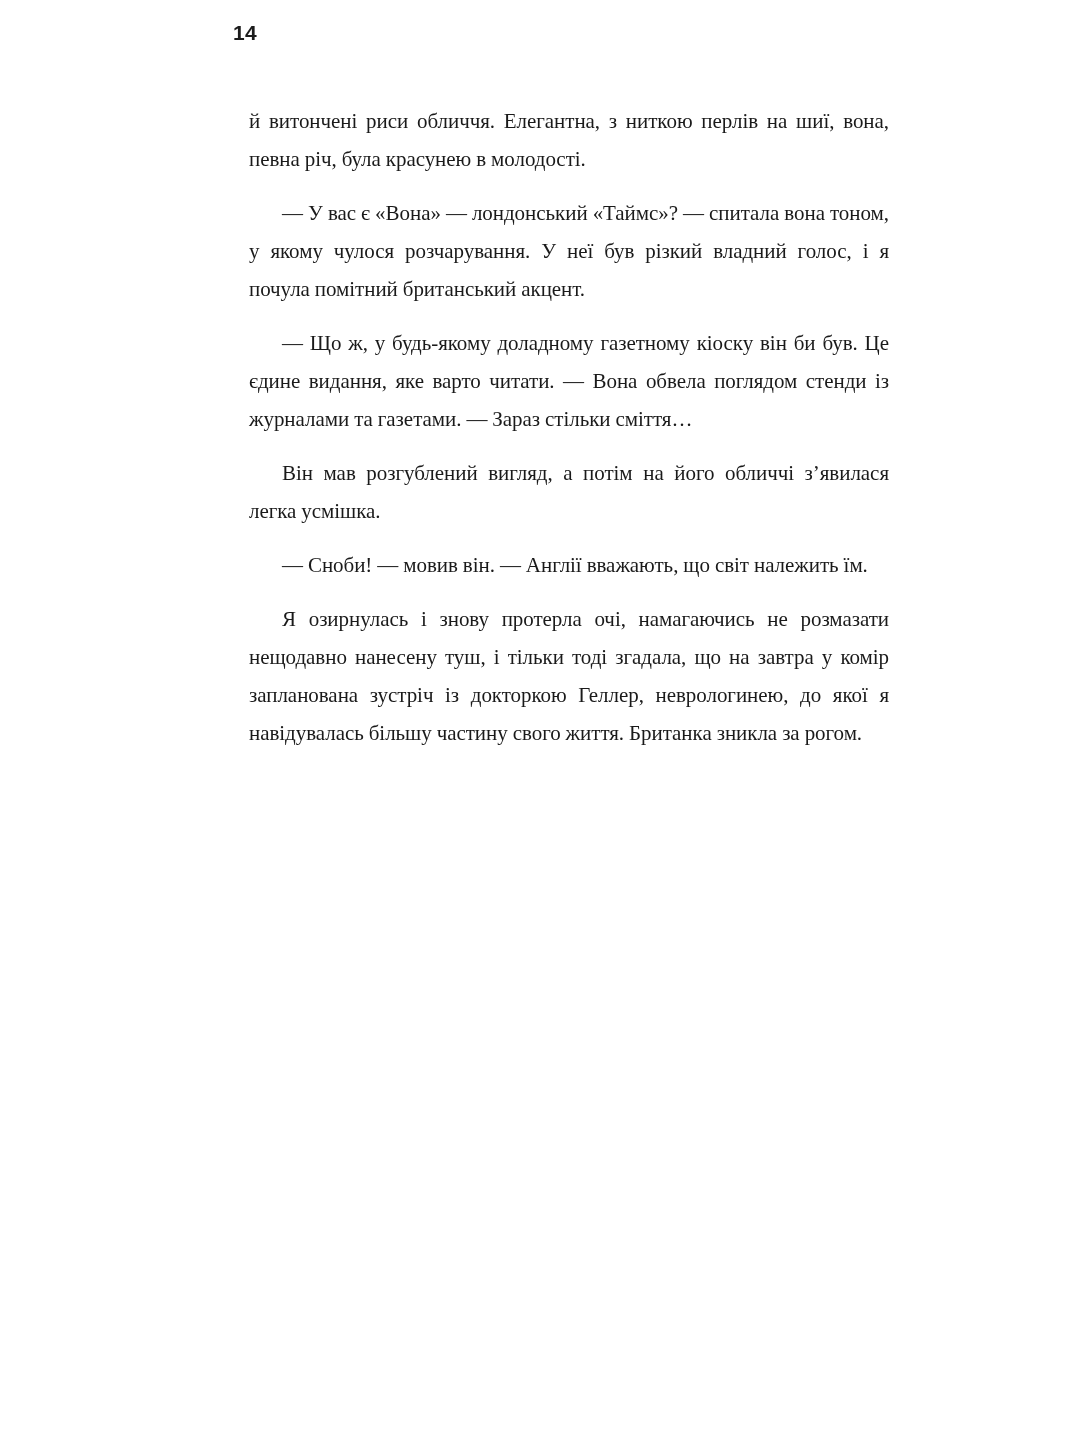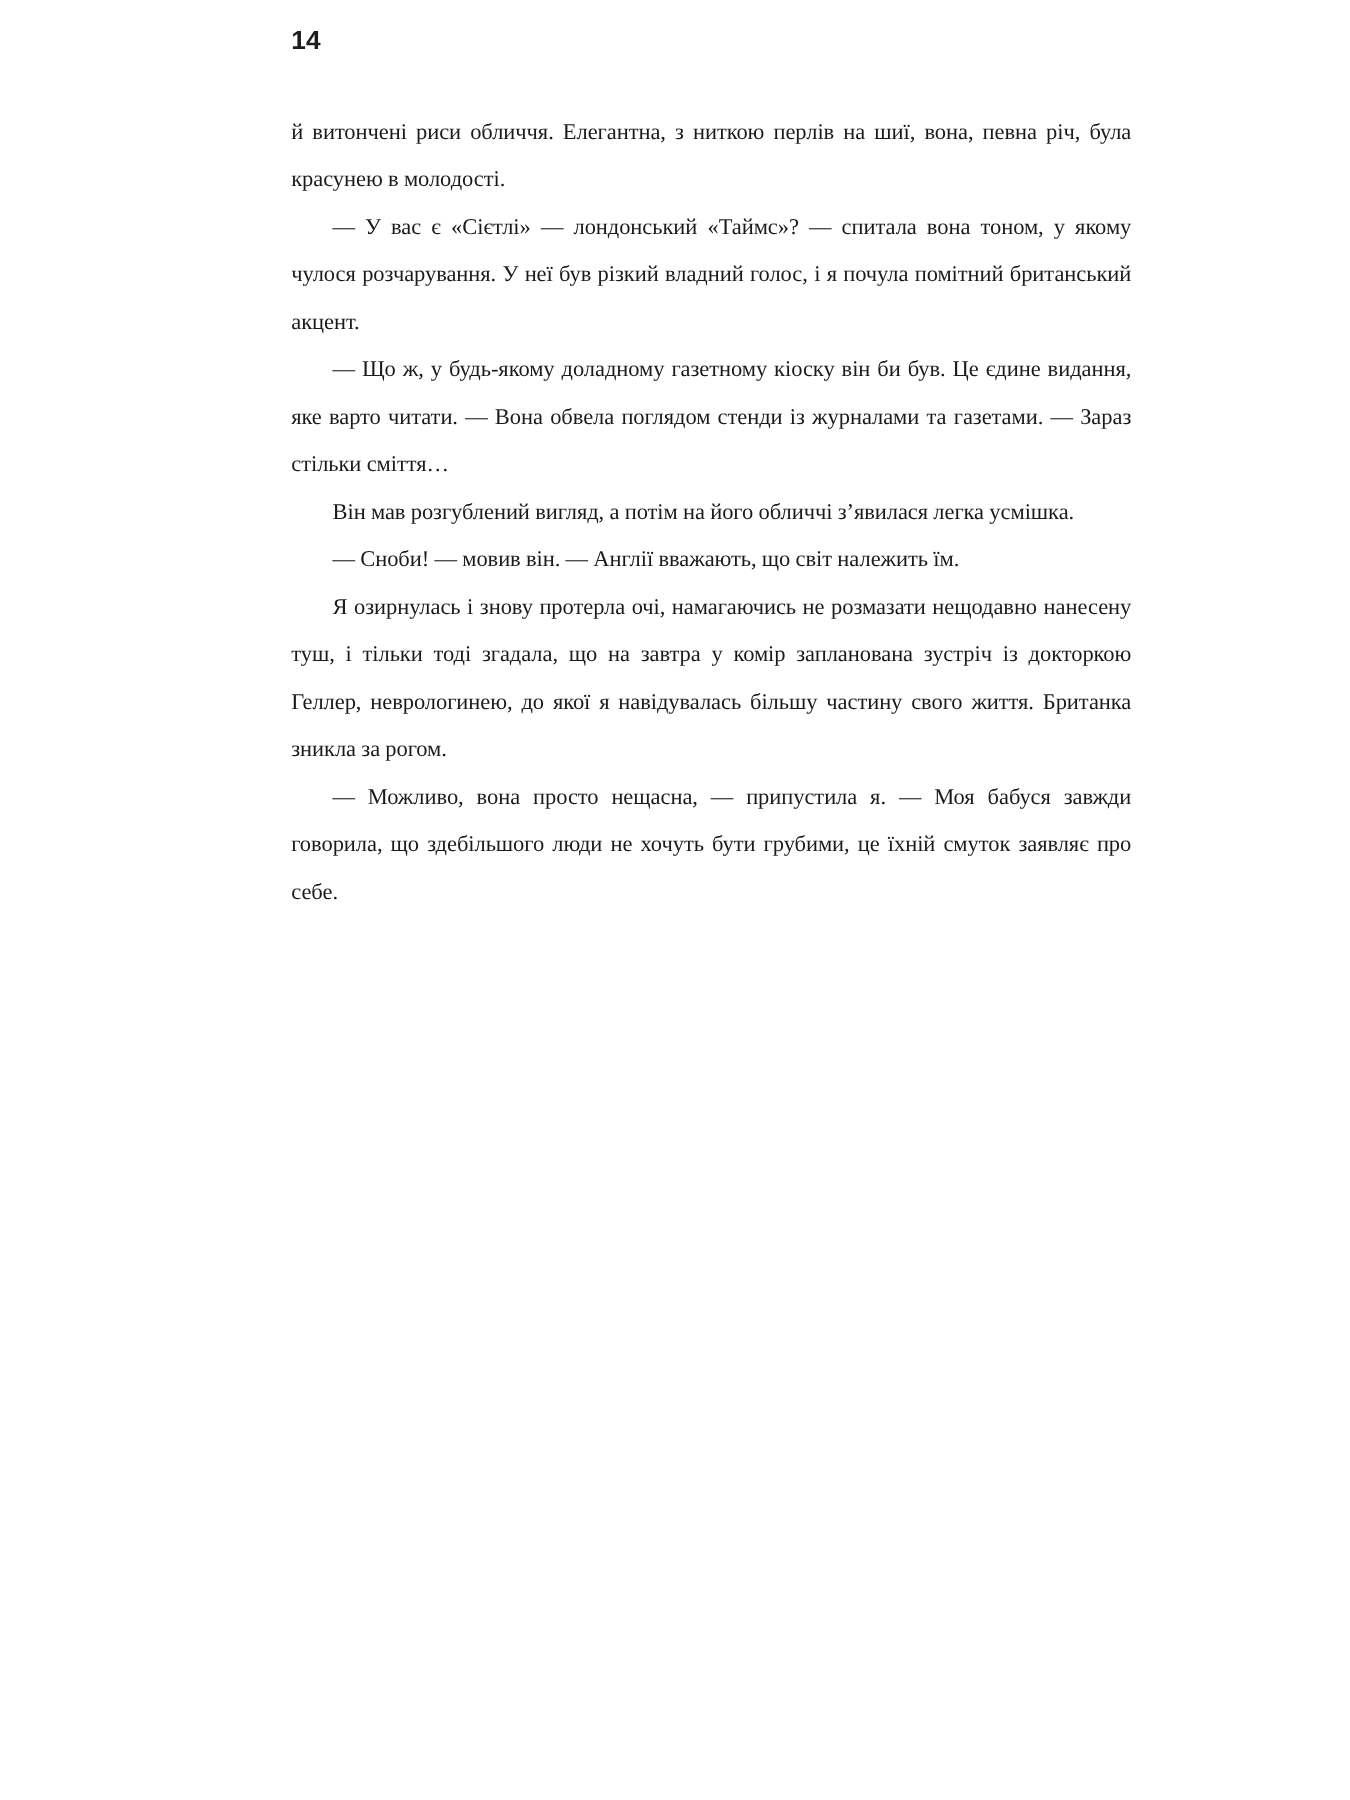--- a/index.html
+++ b/index.html
@@ -36,22 +36,22 @@
   }
 
   .text-block {
     position: absolute;
     left: 233px;
     top: 86px;
     width: 672px;
   }
 
   .para {
-    margin: 0;
-    font-size: 18px;
+    margin: 16px;
+    font-size: 21px;
     line-height: 38px;
     text-align: justify;
     text-justify: inter-word;
     text-indent: 33px;
     hyphens: manual;
     -webkit-hyphens: manual;
     word-spacing: -0.2px;
     letter-spacing: -0.05px;
     font-weight: 400;
   }
@@ -68,21 +68,20 @@
 </style>
 </head>
 <body>
 
 <div class="page">
 
   <div class="folio">14</div>
 
   <div class="text-block">
     <p class="para continuation">й витончені риси обличчя. Елегантна, з ниткою перлів на шиї, вона, певна річ, була красунею в молодості.</p>
-    <p class="para">— У вас є «Сієтлі» — лондонський «Таймс»? — спитала вона тоном, у якому чулося розчарування. У неї був різкий владний голос, і я почула помітний британський акцент.</p>
+    <p class="para">— У вас є «Вона» — лондонський «Таймс»? — спитала вона тоном, у якому чулося розчарування. У неї був різкий владний голос, і я почула помітний британський акцент.</p>
     <p class="para">— Що ж, у будь-якому доладному газетному кіоску він би був. Це єдине видання, яке варто читати. — Вона обвела поглядом стенди із журналами та газетами. — Зараз стільки сміття…</p>
     <p class="para">Він мав розгублений вигляд, а потім на його обличчі з’явилася легка усмішка.</p>
     <p class="para">— Сноби! — мовив він. — Англії вважають, що світ належить їм.</p>
     <p class="para">Я озирнулась і знову протерла очі, намагаючись не розмазати нещодавно нанесену туш, і тільки тоді згадала, що на завтра у комір запланована зустріч із докторкою Геллер, неврологинею, до якої я навідувалась більшу частину свого життя. Британка зникла за рогом.</p>
-    <p class="para">— Можливо, вона просто нещасна, — припустила я. — Моя бабуся завжди говорила, що здебільшого люди не хочуть бути грубими, це їхній смуток заявляє про себе.</p>
   </div>
 
 </div>
 
 </body></html>

